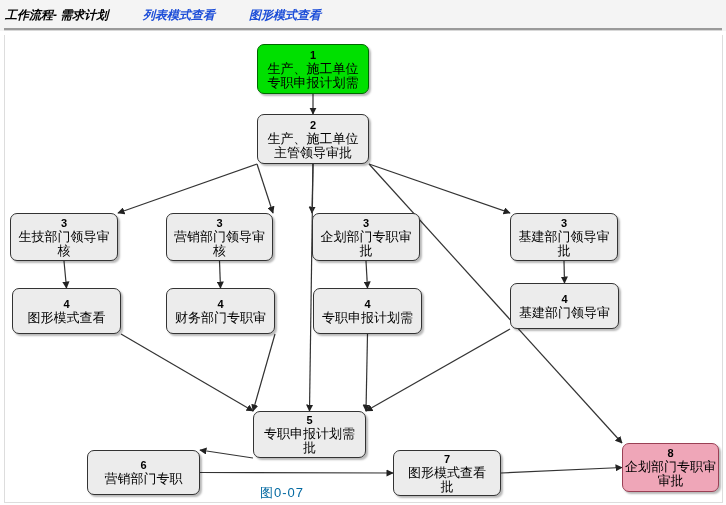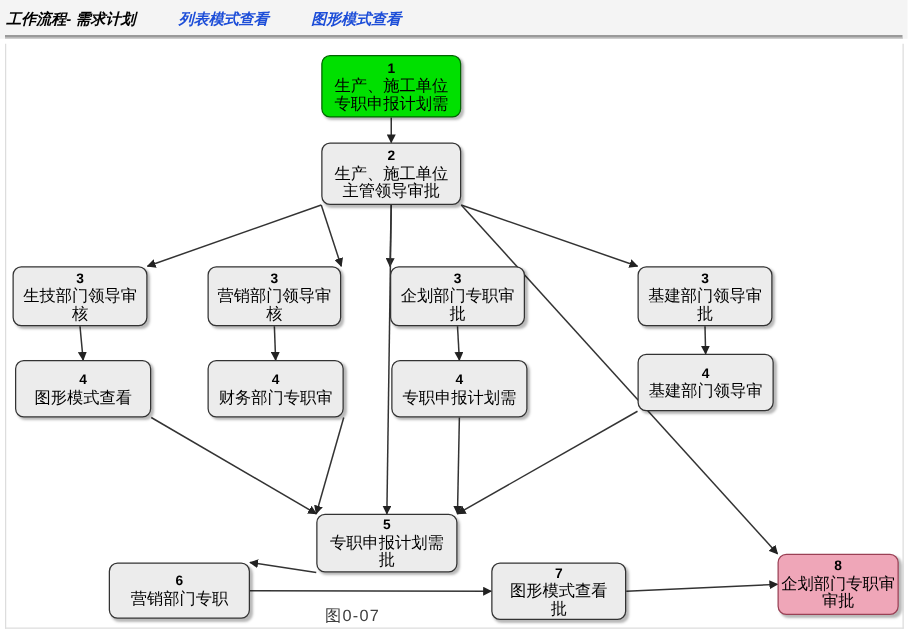--- a/index.html
+++ b/index.html
@@ -59,21 +59,21 @@
     z-index:5;
   }
   .node .num{font-weight:bold;font-size:11px;line-height:13px;}
   .node .lbl{font-size:13px;line-height:14px;}
   .node.start{background:#00e000;border-color:#006600;}
   .node.end{background:#efa6b8;border-color:#9a4055;}
 
   
   #caption{
     position:absolute;
-    font-size:13px;color:#404040;letter-spacing:1px;
+    font-size:13px;color:#0369a1;letter-spacing:1px;
     white-space:nowrap;
   }
 </style>
 </head>
 <body>
 
 <div id="header">
   <div class="hdr-txt" id="page-title">工作流程- 需求计划</div>
   <a class="hdr-txt hdr-link" id="link-list">列表模式查看</a>
   <a class="hdr-txt hdr-link" id="link-graph">图形模式查看</a>

